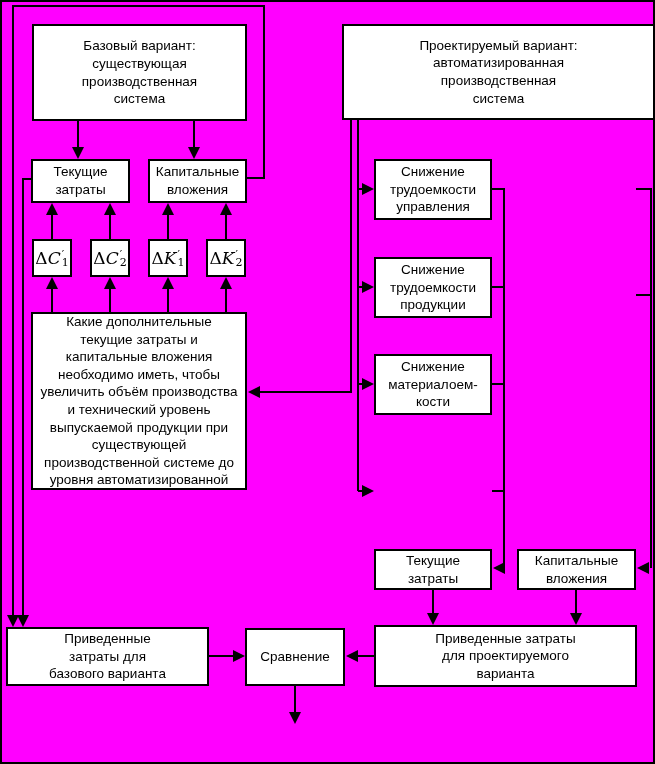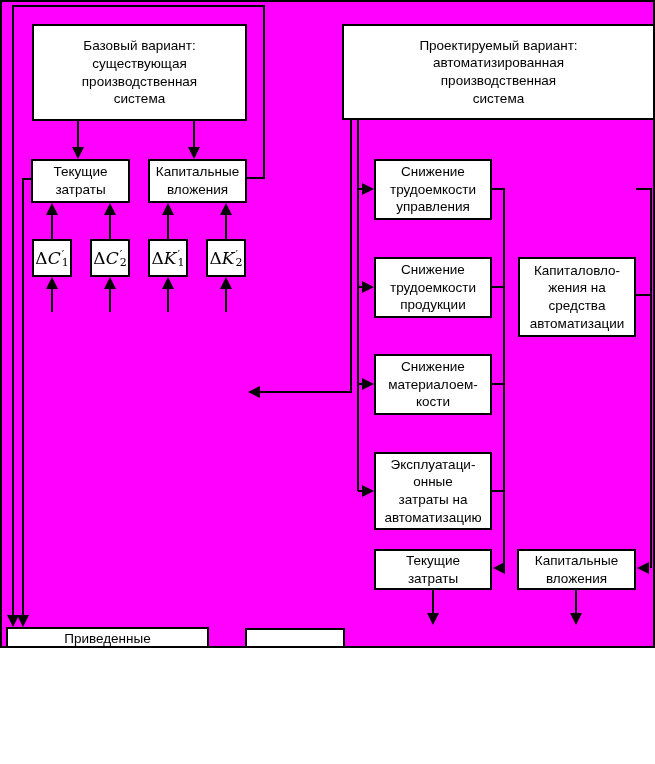--- a/index.html
+++ b/index.html
@@ -1,17 +1,17 @@
 <!DOCTYPE html>
 <html><head>
 <meta charset="utf-8">
 <style>
   html,body{margin:0;padding:0;background:#ffffff;}
   #stage{
-    position:relative;width:655px;height:648px;
+    position:relative;width:655px;height:764px;
     background:#ff00ff;
     border:2px solid #000;box-sizing:border-box;
     font-family:"Liberation Sans",sans-serif;color:#000;
     overflow:hidden;
   }
   .node{
     position:absolute;background:#ffffff;border:2px solid #000;box-sizing:border-box;
     display:flex;align-items:center;justify-content:center;text-align:center;
   }
   .node .lbl{white-space:pre-line;font-size:13.5px;line-height:1.3;}
@@ -148,59 +148,64 @@
       </span>
   </div>
   <div class="node dnode" style="left:204px;top:237px;width:40px;height:38px">
     <span><span>Δ</span><i>K</i></span>
       <span class="dstack">
         <span class="dprime">′</span>
         <span class="dsub">2</span>
       </span>
   </div>
 
+  <div class="node node-big" style="left:29px;top:310px;width:216px;height:178px">
+    <span class="lbl">Какие дополнительные
+текущие затраты и
+капитальные вложения
+необходимо иметь, чтобы
+увеличить объём производства
+и технический уровень
+выпускаемой продукции при
+существующей
+производственной системе до
+уровня автоматизированной</span>
+  </div>
 
   <div class="node" style="left:372px;top:157px;width:118px;height:61px">
     <span class="lbl">Снижение
 трудоемкости
 управления</span>
   </div>
   <div class="node" style="left:372px;top:255px;width:118px;height:61px">
     <span class="lbl">Снижение
 трудоемкости
 продукции</span>
   </div>
-  <div class="node" style="left:516px;top:255px;width:118px;height:80px">
-    <span class="lbl">Капиталовло-
-жения на
-средства
-автоматизации</span>
-  </div>
   <div class="node" style="left:372px;top:352px;width:118px;height:61px">
     <span class="lbl">Снижение
 материалоем-
 кости</span>
   </div>
-  <div class="node" style="left:372px;top:450px;width:118px;height:78px">
-    <span class="lbl">Эксплуатаци-
-онные
-затраты на
-автоматизацию</span>
-  </div>
   <div class="node" style="left:372px;top:547px;width:118px;height:41px">
     <span class="lbl">Текущие
 затраты</span>
   </div>
   <div class="node" style="left:515px;top:547px;width:119px;height:41px">
     <span class="lbl">Капитальные
 вложения</span>
   </div>
 
   <div class="node" style="left:243px;top:626px;width:100px;height:58px">
     <span class="lbl">Сравнение</span>
   </div>
   <div class="node" style="left:4px;top:625px;width:203px;height:59px">
     <span class="lbl">Приведенные
 затраты для
 базового варианта</span>
   </div>
+  <div class="node" style="left:372px;top:623px;width:263px;height:62px">
+    <span class="lbl">Приведенные затраты
+для проектируемого
+варианта</span>
+  </div>
 
 </div>
 
 </body></html>

